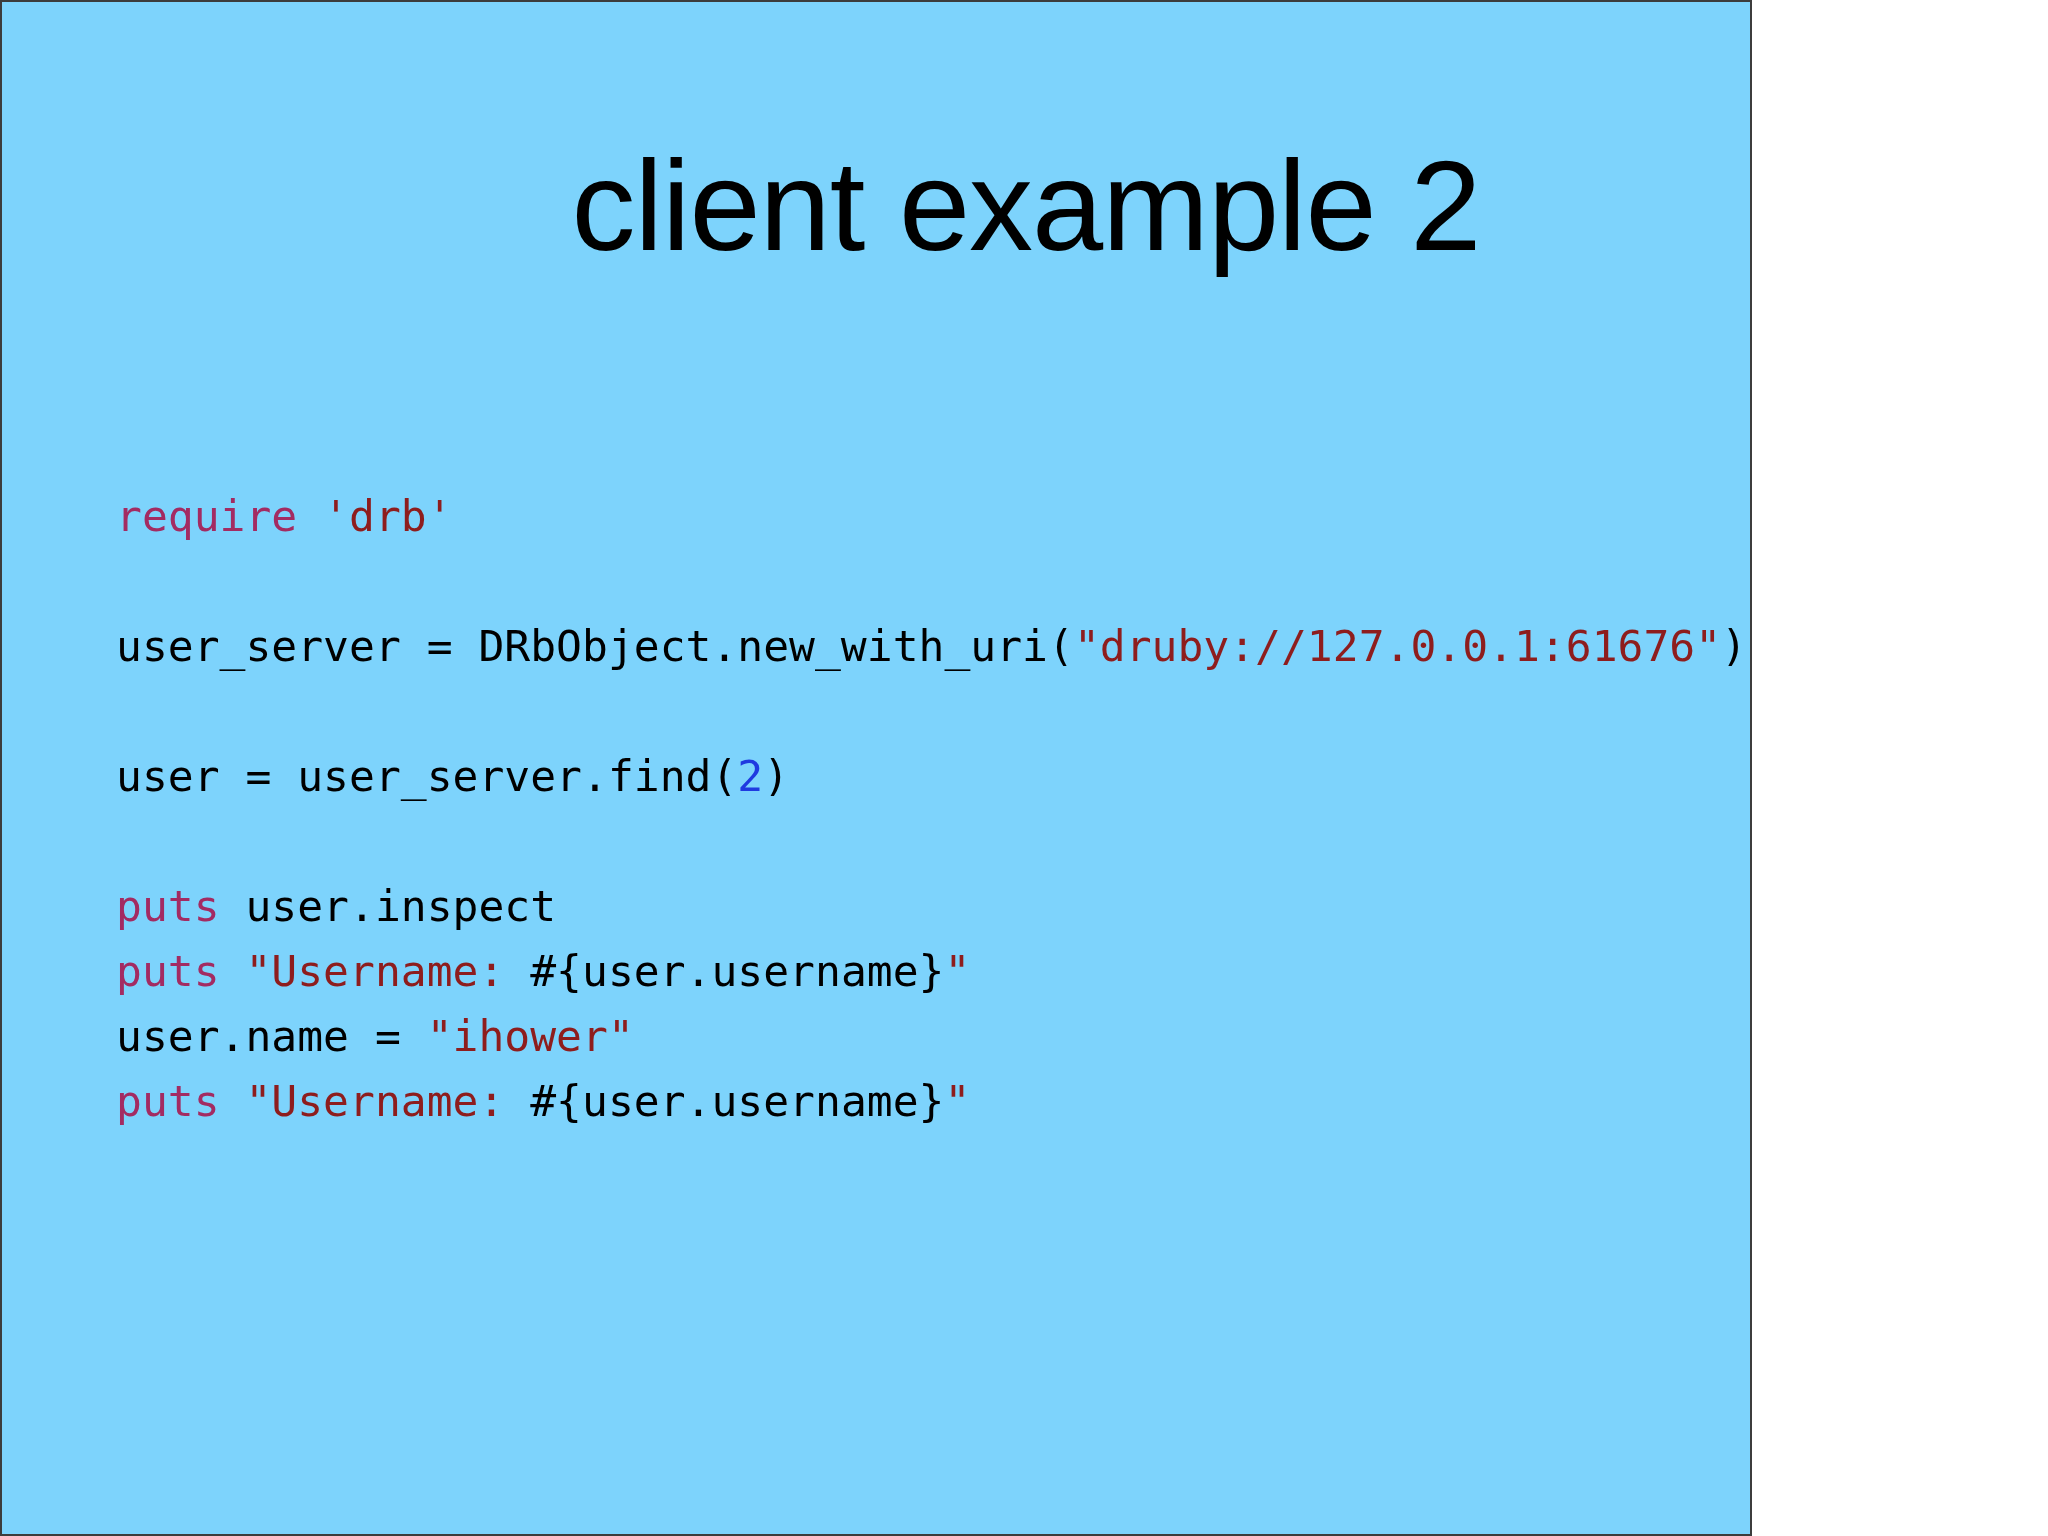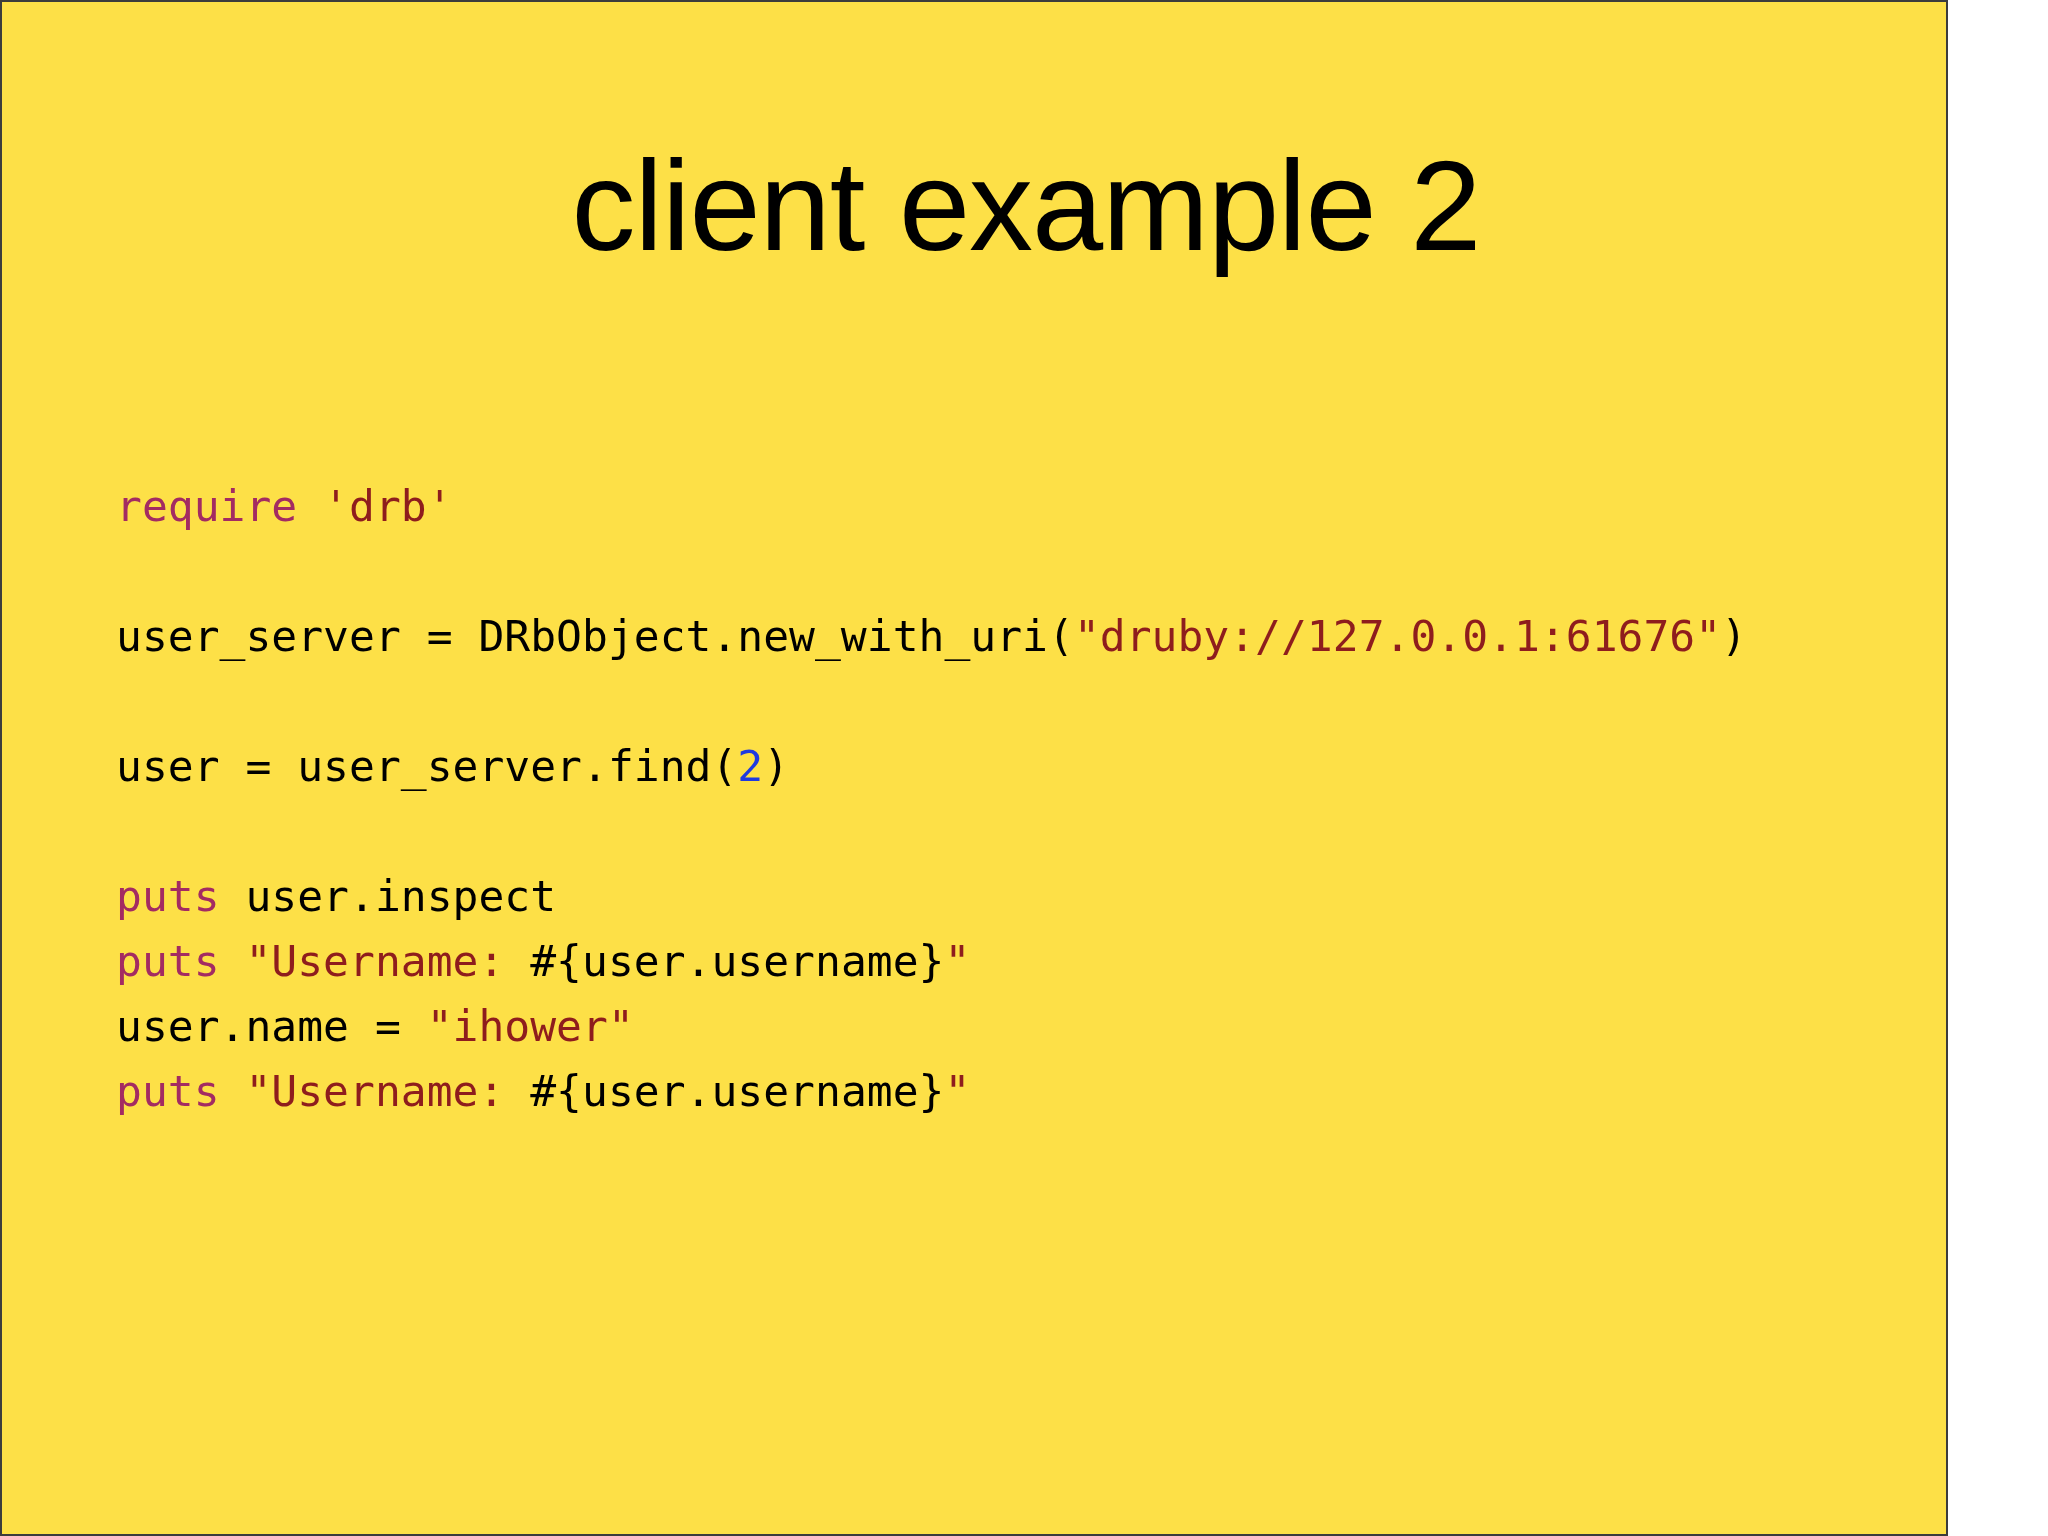--- a/index.html
+++ b/index.html
@@ -3,24 +3,24 @@
 <meta charset="utf-8">
 <style>
   html, body {
     margin: 0;
     padding: 0;
     background: #ffffff;
   }
 
   .slide {
     position: relative;
-    width: 1948px;
+    width: 1752px;
     height: 1536px;
     box-sizing: border-box;
-    background: #fde047;
+    background: #7dd3fc;
     border: 2px solid #3c3c3c;
     overflow: hidden;
     font-family: "Liberation Sans", sans-serif;
   }
 
   .slide-title {
     position: absolute;
     top: 140px;
     left: 0;
     width: 2048px;
@@ -30,21 +30,21 @@
     font-weight: 400;
     line-height: 1.0;
     color: #000000;
     letter-spacing: -1px;
     white-space: pre;
   }
 
   .code-block {
     position: absolute;
     left: 114px;
-    top: 472px;
+    top: 482px;
     font-family: "DejaVu Sans Mono", "Liberation Mono", monospace;
     font-size: 43px;
     line-height: 65px;
     white-space: pre;
     color: #000000;
     background: transparent;
   }
 
   .code-line {
     white-space: pre;

